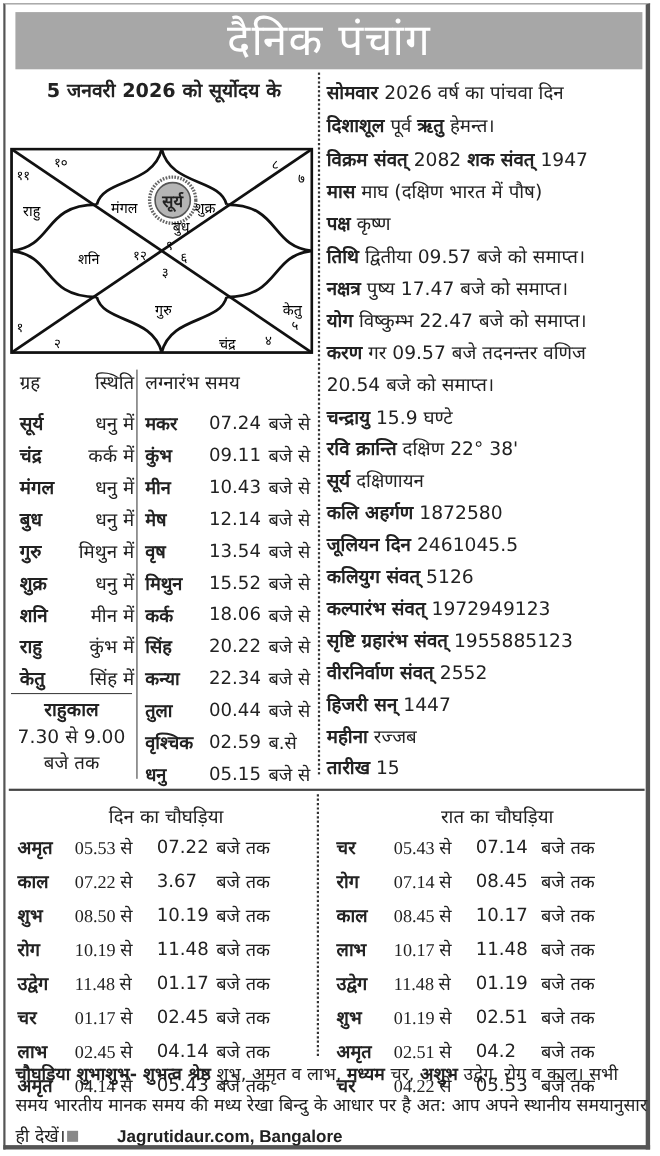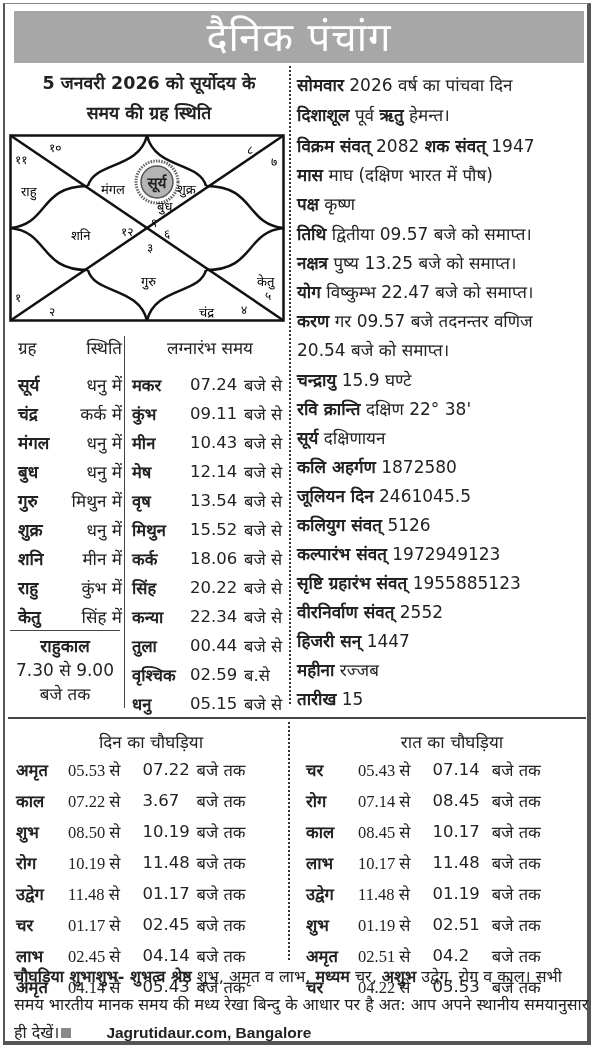--- a/index.html
+++ b/index.html
@@ -36,21 +36,20 @@
 </style>
 </head>
 <body>
 
 <div class="frame"></div>
 
 <div class="title-bar">दैनिक पंचांग</div>
 
 <div class="abs hdr-left">
   <div>5 जनवरी 2026 को सूर्योदय के</div>
-  <div>समय की ग्रह स्थिति</div>
 </div>
 
 <div class="vdot" style="left:289px; top:66px; height:638px;"></div>
 
 <svg class="chart" viewBox="0 0 276 188">
   <rect x="1.5" y="1.5" width="273" height="185" fill="#fff" stroke="#111" stroke-width="2.5"></rect>
   <line x1="1.5" y1="1.5" x2="274.5" y2="186.5" stroke="#111" stroke-width="2.5"></line>
   <line x1="274.5" y1="1.5" x2="1.5" y2="186.5" stroke="#111" stroke-width="2.5"></line>
 
   <path d="M79,52 C85,28 130,35 138,1.5 C146,35 191,28 197,52" fill="none" stroke="#111" stroke-width="2.5"></path>
@@ -89,21 +88,21 @@
   <text x="248" y="152" font-size="13">केतु</text>
   <text x="190" y="183" font-size="13">चंद्र</text>
 </svg>
 
 <div class="rline" style="top:70px;"><b>सोमवार</b> <span>2026 वर्ष का पांचवा दिन</span></div>
 <div class="rline" style="top:100px;"><b>दिशाशूल</b> <span>पूर्व</span> <b>ऋतु</b> <span>हेमन्त।</span></div>
 <div class="rline" style="top:131px;"><b>विक्रम संवत्</b> <span>2082</span> <b>शक संवत्</b> <span>1947</span></div>
 <div class="rline" style="top:160px;"><b>मास</b> <span>माघ (दक्षिण भारत में पौष)</span></div>
 <div class="rline" style="top:189px;"><b>पक्ष</b> <span>कृष्ण</span></div>
 <div class="rline" style="top:219px;"><b>तिथि</b> <span>द्वितीया 09.57 बजे को समाप्त।</span></div>
-<div class="rline" style="top:248px;"><b>नक्षत्र</b> <span>पुष्य 13.25 बजे को समाप्त।</span></div>
+<div class="rline" style="top:248px;"><b>नक्षत्र</b> <span>पुष्य 17.47 बजे को समाप्त।</span></div>
 <div class="rline" style="top:277px;"><b>योग</b> <span>विष्कुम्भ 22.47 बजे को समाप्त।</span></div>
 <div class="rline" style="top:306px;"><b>करण</b> <span>गर 09.57 बजे तदनन्तर वणिज</span></div>
 <div class="rline" style="top:335px;"><span>20.54 बजे को समाप्त।</span></div>
 <div class="rline" style="top:365px;"><b>चन्द्रायु</b> <span>15.9 घण्टे</span></div>
 <div class="rline" style="top:394px;"><b>रवि क्रान्ति</b> <span>दक्षिण 22° 38'</span></div>
 <div class="rline" style="top:423px;"><b>सूर्य</b> <span>दक्षिणायन</span></div>
 <div class="rline" style="top:452px;"><b>कलि अहर्गण</b> <span>1872580</span></div>
 <div class="rline" style="top:481px;"><b>जूलियन दिन</b> <span>2461045.5</span></div>
 <div class="rline" style="top:510px;"><b>कलियुग संवत्</b> <span>5126</span></div>
 <div class="rline" style="top:539px;"><b>कल्पारंभ संवत्</b> <span>1972949123</span></div>
@@ -158,21 +157,21 @@
 
 <div class="hline" style="left:10px; top:630px; width:110px; border-top-width:1.5px;"></div>
 <div class="abs" style="left:10px; top:634px; width:110px; text-align:center; font-size:17px; line-height:24px;">
   <div style="font-weight:bold;">राहुकाल</div>
   <div>7.30 से 9.00</div>
   <div>बजे तक</div>
 </div>
 
 <div class="vline" style="left:124px; top:336px; height:372px;"></div>
 
-<div class="abs" style="left:132px; top:336px; width:156px; text-align:center; font-size:17px;">लग्नारंभ समय</div>
+<div class="abs" style="left:132px; top:336px; width:156px; text-align:left; font-size:17px;">लग्नारंभ समय</div>
 <div class="lagnatbl">
   <div class="lagnarow">
       <span class="r">मकर</span>
       <span class="t">07.24</span>
       <span>बजे से</span>
     </div>
   <div class="lagnarow">
       <span class="r">कुंभ</span>
       <span class="t">09.11</span>
       <span>बजे से</span>

